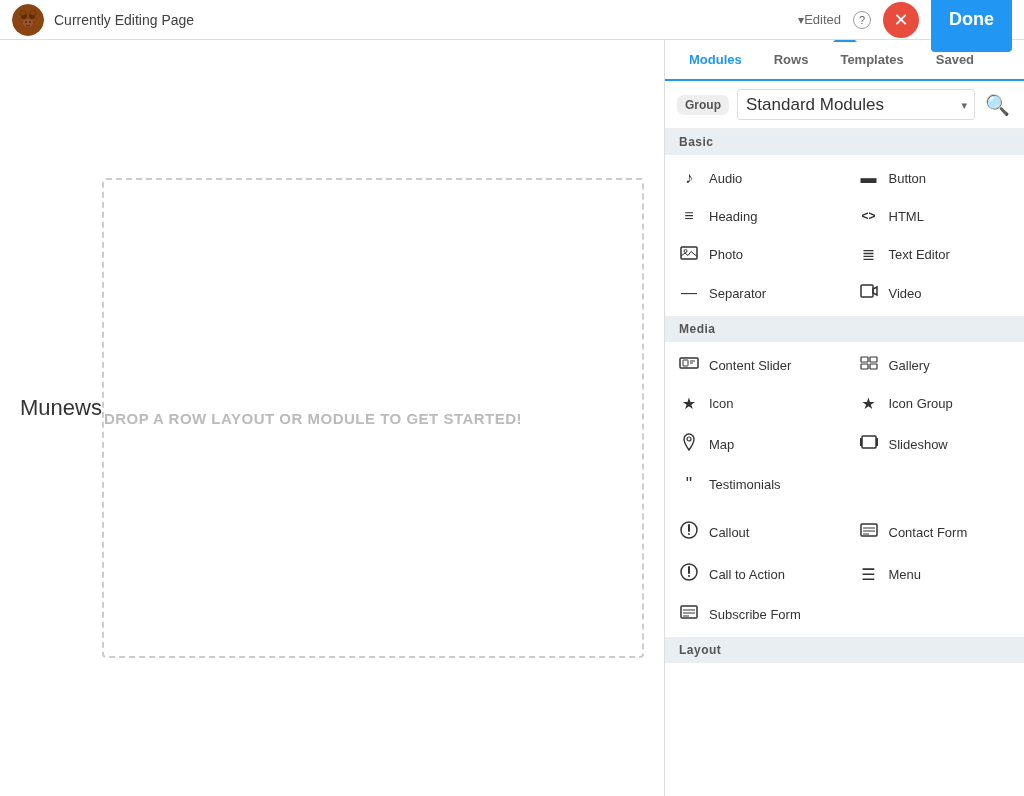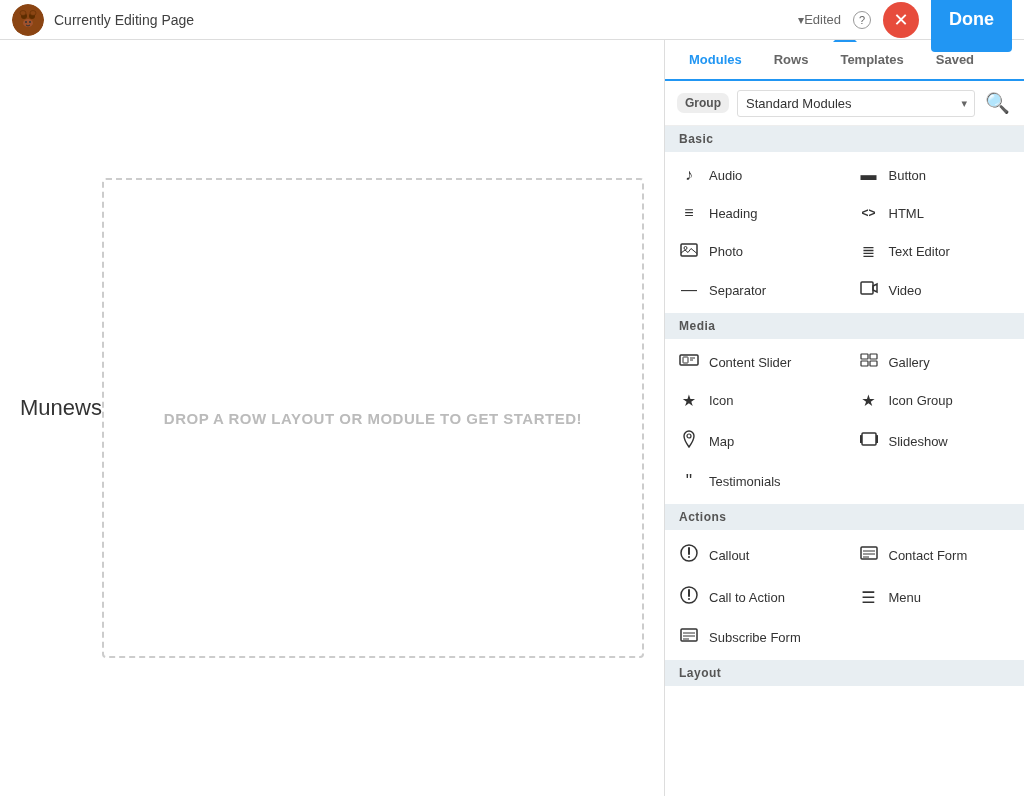--- a/index.html
+++ b/index.html
@@ -42,21 +42,21 @@
     }
 
     
     .canvas-area {
       flex: 1; background: #fff; display: flex; flex-direction: row; align-items: center; padding: 20px; overflow: auto;
     }
     .page-title-text {
       font-size: 22px; font-weight: 300; color: #333; margin-bottom: 20px;
     }
     .drop-zone {
-      width: 560px; min-height: 480px; border: 2px dashed #ccc; border-radius: 4px; display: flex; align-items: center; justify-content: center;
+      width: 560px; min-height: 480px; border: 2px dashed #ccc; border-radius: 4px; display: flex; align-items: center; justify-content: flex-start;
     }
     .drop-zone-text {
       font-size: 15px; font-weight: 600; color: #bbb; letter-spacing: 0.5px; text-align: center;
     }
 
     
     .panel {
       width: 360px; background: #fff; border-left: 1px solid #ddd; display: flex; flex-direction: column; position: relative; overflow: hidden;
     }
     .panel-arrow {
@@ -79,21 +79,21 @@
     .group-selector {
       display: flex; align-items: center; padding: 8px 12px; border-bottom: 1px solid #eee; gap: 8px; flex-shrink: 0;
     }
     .group-label {
       font-size: 12px; font-weight: 600; color: #555; background: #eee; padding: 3px 8px; border-radius: 7px;
     }
     .group-select-wrapper {
       flex: 1; position: relative;
     }
     .group-select {
-      width: 100%; border: 1px solid #ddd; border-radius: 3px; padding: 5px 28px 5px 8px; font-size: 13px; color: #333; appearance: none; background: #fff; cursor: pointer;
+      width: 100%; border: 1px solid #ddd; border-radius: 3px; padding: 5px 28px 5px 8px; font-size: 17px; color: #333; appearance: none; background: #fff; cursor: pointer;
     }
     .group-select-arrow {
       position: absolute; right: 8px; top: 50%; transform: translateY(-50%); font-size: 11px; color: #666; pointer-events: none;
     }
     .search-icon-btn {
       background: none; border: none; cursor: pointer; color: #333; font-size: 20px; padding: 2px;
     }
 
     
     .modules-list {
@@ -283,21 +283,20 @@
               </svg>
           </span>
           <span class="module-name">Slideshow</span>
         </div>
         <div class="module-item">
           <span class="module-icon" style="font-size:18px; line-height:1;">"</span>
           <span class="module-name">Testimonials</span>
         </div>
       </div>
 
-      <div class="section-header">Actions</div>
       <div class="modules-grid">
         <div class="module-item">
           <span class="module-icon">
             <svg width="18" height="18" viewBox="0 0 18 18">
                 <circle cx="9" cy="9" r="8" stroke="#333" stroke-width="1.5" fill="none"></circle>
                 <line x1="9" y1="4" x2="9" y2="10" stroke="#333" stroke-width="2" stroke-linecap="round"></line>
                 <circle cx="9" cy="13" r="1" fill="#333"></circle>
               </svg>
           </span>
           <span class="module-name">Callout</span>

